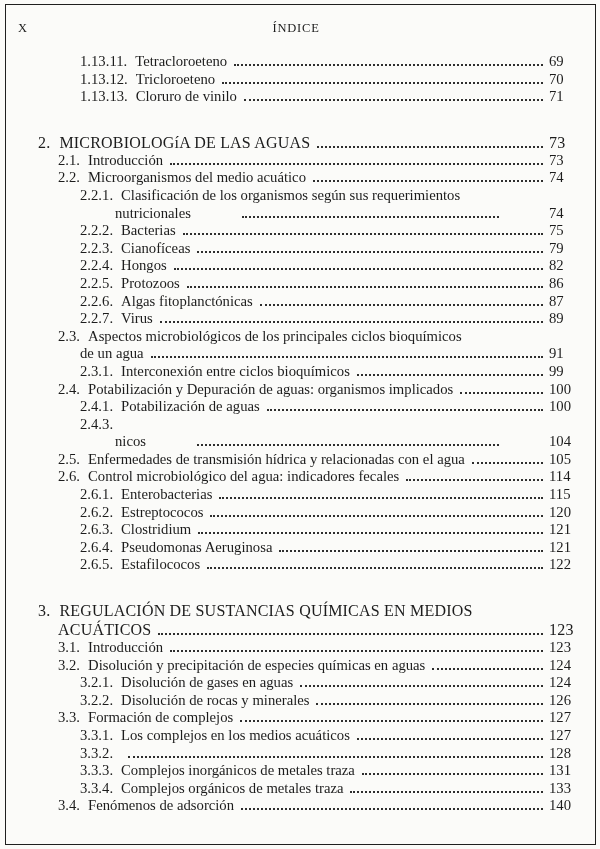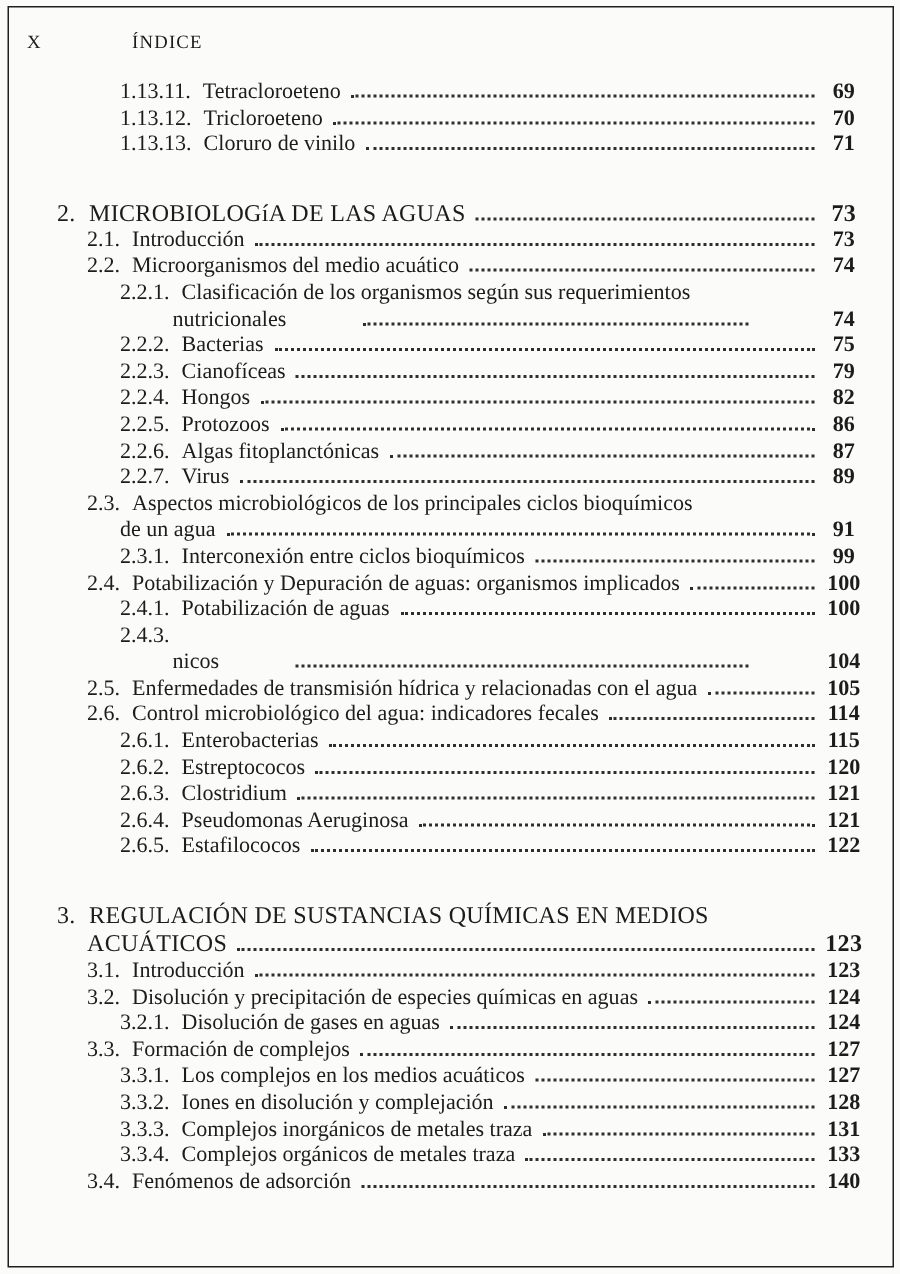--- a/index.html
+++ b/index.html
@@ -25,21 +25,21 @@
   .page-header {
     position: absolute;
     top: 21px;
     left: 18px;
     right: 26px;
     display: flex;
     align-items: baseline;
     font-size: 12.5px;
   }
   .page-header .hleft { width: 70px; text-align: left; }
-  .page-header .htitle { flex: 1; letter-spacing: 0.8px; }
+  .page-header .htitle { flex: 1; text-align: center; letter-spacing: 0.8px; }
   .page-header .hright { width: 70px; }
   .toc {
     position: absolute;
     top: 53px;
     left: 38px;
     width: 538px;
   }
   .line {
     display: flex;
     align-items: baseline;
@@ -49,21 +49,21 @@
   }
   .line .num { margin-right: 8px; white-space: nowrap; flex: 0 0 auto; }
   .line .txt { white-space: nowrap; flex: 0 1 auto; }
   .leader {
     flex: 1 1 auto;
     min-width: 5px;
     border-bottom: 2px dotted #2e2e2e;
     margin: 0 6px 3px 7px;
     align-self: baseline;
   }
-  .pg { min-width: 27px; text-align: center; flex: 0 0 auto; font-weight: bold; }
+  .pg { min-width: 27px; text-align: left; flex: 0 0 auto; }
   .indent-0 { padding-left: 0; }
   .indent-1 { padding-left: 20px; }
   .indent-2 { padding-left: 42px; }
   .indent-3 { padding-left: 77px; gap: 44px; }
   .chapter { font-size: 16px; line-height: 19px; letter-spacing: 0.2px; }
   .chapter .num { margin-right: 9px; }
   .gap { margin-top: 27px; }
 </style>
 </head>
 <body>
@@ -255,35 +255,40 @@
       <span class="txt">Disolución y precipitación de especies químicas en aguas</span>
       <span class="leader"></span>
       <span class="pg">124</span>
     </div>
     <div class="line indent-2">
       <span class="num">3.2.1.</span>
       <span class="txt">Disolución de gases en aguas</span>
       <span class="leader"></span>
       <span class="pg">124</span>
     </div>
+    <div class="line indent-2">
+      <span class="num">3.2.2.</span>
+      <span class="txt">Disolución de rocas y minerales</span>
+      <span class="leader"></span>
+      <span class="pg">126</span>
+    </div>
     <div class="line indent-1">
       <span class="num">3.3.</span>
       <span class="txt">Formación de complejos</span>
       <span class="leader"></span>
       <span class="pg">127</span>
     </div>
     <div class="line indent-2">
       <span class="num">3.3.1.</span>
       <span class="txt">Los complejos en los medios acuáticos</span>
       <span class="leader"></span>
       <span class="pg">127</span>
     </div>
     <div class="line indent-2">
       <span class="num">3.3.2.</span>
-      <span class="txt">Iones en disolución y complejación</span>
       <span class="leader"></span>
       <span class="pg">128</span>
     </div>
     <div class="line indent-2">
       <span class="num">3.3.3.</span>
       <span class="txt">Complejos inorgánicos de metales traza</span>
       <span class="leader"></span>
       <span class="pg">131</span>
     </div>
     <div class="line indent-2">

